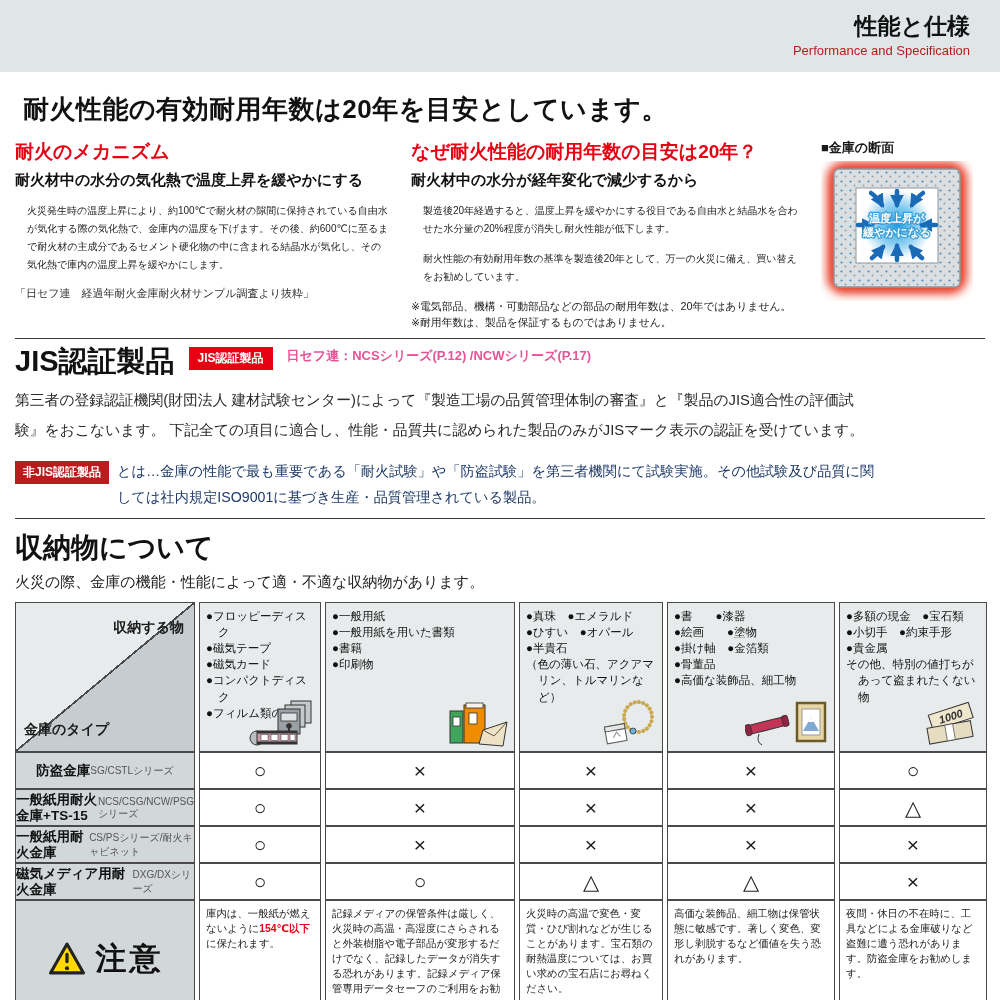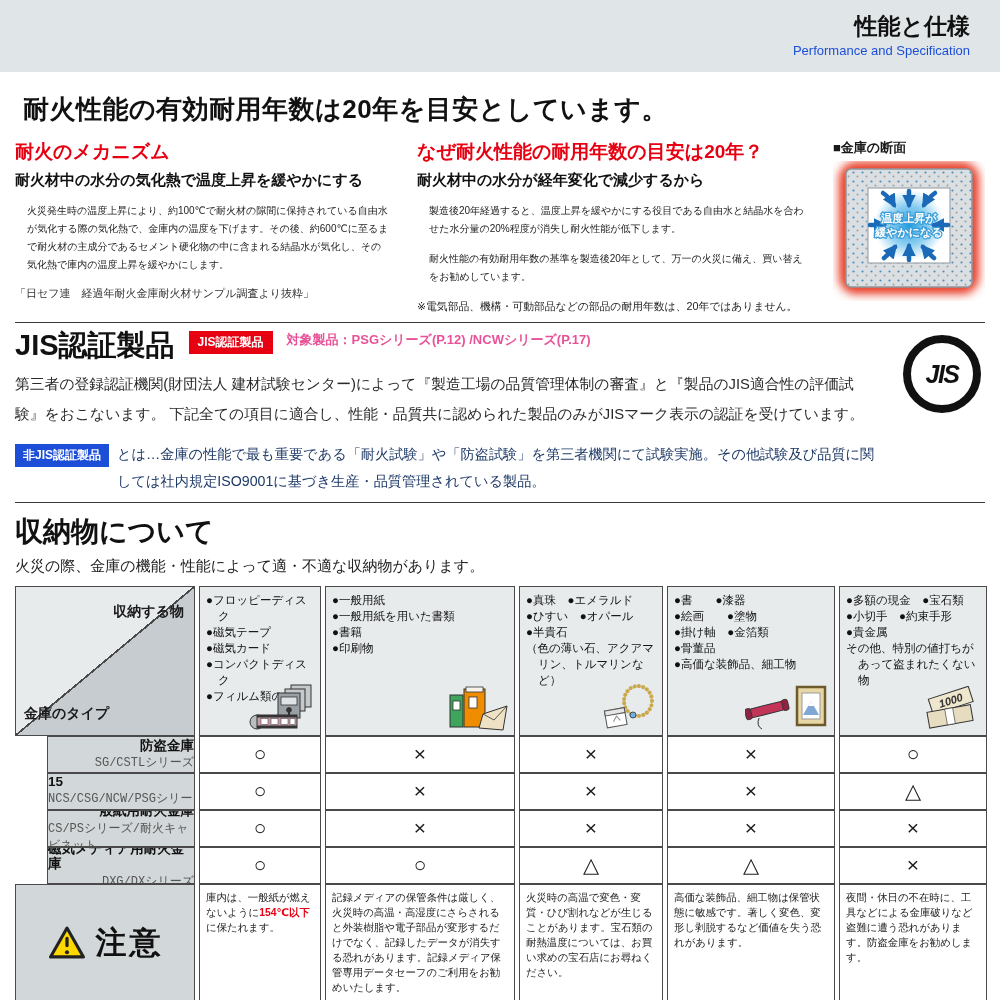--- a/index.html
+++ b/index.html
@@ -3,24 +3,24 @@
 <meta charset="utf-8">
 <style>
   html,body{margin:0;padding:0;}
   body{
     width:1000px;height:1000px;overflow:hidden;background:#fff;
     font-family:"Liberation Sans","DejaVu Sans",sans-serif;color:#1a1a1a;
   }
   .band{height:72px;background:#e0e6e8;display:flex;flex-direction:column;
     align-items:flex-end;justify-content:center;padding-right:30px;box-sizing:border-box;}
   .band .jp{font-size:23px;font-weight:bold;color:#111;line-height:1.1;}
-  .band .en{font-size:13px;color:#1d4ed8;margin-top:3px;}
+  .band .en{font-size:13px;color:#b91c1c;margin-top:3px;}
   .content{padding:0 15px;}
   h1.main-head{font-size:26px;font-weight:bold;margin:20px 8px 10px;color:#111;letter-spacing:.5px;}
-  .cols{display:flex;gap:14px;}
+  .cols{display:flex;gap:8px;}
   .col-left{width:388px;}
   .col-mid{width:402px;}
   .col-right{width:152px;flex-shrink:0;}
   .red-h{color:#e60012;font-size:19px;font-weight:bold;margin:2px 0 6px;}
   .sub-h{font-size:15px;font-weight:bold;margin:0 0 8px;color:#111;}
   .body-p{font-size:10px;line-height:1.8;color:#222;margin:12px;}
   .src-note{font-size:11px;color:#333;margin-top:10px;}
   .notes{margin-top:8px;}
   .notes div{font-size:10.8px;color:#222;line-height:1.5;}
   .diag-title{font-size:13px;font-weight:bold;margin:2px 0 4px;}
@@ -36,42 +36,42 @@
     background-size:7px 7px,9px 9px;background-position:0 0,3px 3px;}
   .divider{border:none;border-top:1.5px solid #3a3a3a;margin:8px 0 0;}
   
   .jis-sec{position:relative;margin-top:8px;padding-right:110px;}
   .jis-head-row{display:flex;align-items:flex-start;gap:14px;}
   .jis-head{font-size:29px;font-weight:bold;margin:0;line-height:1;color:#111;}
   .badge-red{background:#e60012;color:#fff;font-size:12px;font-weight:bold;padding:3px 9px;margin-bottom:2px;}
   .pink-txt{color:#e85298;font-size:13px;font-weight:bold;margin-bottom:3px;}
   .jis-body{font-size:14.8px;line-height:2.0;color:#2a2a2a;margin-top:10px;}
   .nonjis-row{display:flex;align-items:flex-start;gap:8px;margin-top:12px;}
-  .badge-navy{background:#1d4ed8;color:#fff;font-size:12px;font-weight:bold;padding:3px 8px;margin-top:3px;flex-shrink:0;}
+  .badge-navy{background:#b91c1c;color:#fff;font-size:12px;font-weight:bold;padding:3px 8px;margin-top:3px;flex-shrink:0;}
   .nonjis-body{font-size:14.2px;line-height:1.85;color:#1e3a68;}
   .jis-mark{position:absolute;right:4px;top:4px;width:62px;height:62px;border:8px solid #111;
     border-radius:50%;display:flex;align-items:center;justify-content:center;background:#fff;}
   .jis-mark span{font-size:25px;font-weight:bold;font-style:italic;letter-spacing:-1.5px;color:#111;}
   
   .stor-head{font-size:28px;font-weight:bold;margin:10px 0 6px;color:#111;}
   .stor-sub{font-size:15px;margin:0 0 10px;color:#222;}
   #stor-grid{display:grid;grid-template-columns:180px 122px 190px 144px 168px 148px;
     grid-template-rows:150px repeat(4,37px) minmax(84px,auto);column-gap:4px;width:980px;}
   .cell{border:1px solid #4a4a4a;box-sizing:border-box;background:#fff;overflow:hidden;}
   .corner-cell{position:relative;
     background:linear-gradient(to bottom right,#e8ebec 0 49.6%,#4a4a4a 49.6% 50.4%,#c6cccf 50.4% 100%);}
   .corner-top{position:absolute;top:16px;right:10px;font-size:14px;font-weight:bold;}
   .corner-bottom{position:absolute;bottom:12px;left:8px;font-size:14px;font-weight:bold;}
   .head-cell{background:#e8ebec;position:relative;padding:5px 5px 46px 6px;}
   .items{font-size:11.5px;line-height:1.4;color:#111;}
   .hi{padding-left:12px;text-indent:-12px;}
   .icon-wrap{position:absolute;bottom:3px;right:5px;line-height:0;}
-  .label-cell{background:#d2d7d9;display:flex;flex-direction:column;align-items:flex-end;justify-content:center;margin-left:32px;}
+  .label-cell{background:#d2d7d9;display:flex;align-items:center;justify-content:center;}
   .type{font-size:13.5px;font-weight:bold;color:#111;line-height:1.15;}
-  .series{font-size:12px;color:#555;margin-top:1px;font-family:Liberation Mono, monospace;}
+  .series{font-size:10px;color:#555;margin-top:1px;}
   .mark-cell{display:flex;align-items:center;justify-content:center;font-size:21px;color:#1a1a1a;}
   .caution-label-cell{background:#d2d7d9;display:flex;align-items:center;justify-content:center;gap:9px;}
   .caution-word{font-size:31px;font-weight:bold;letter-spacing:3px;color:#111;}
   .caution-cell{font-size:10.4px;line-height:1.45;padding:5px 6px;color:#222;}
   .em-red{color:#e60012;font-weight:bold;}
 </style>
 </head>
 <body>
 
 <div class="band">
@@ -90,20 +90,21 @@
       <div class="src-note">「日セフ連　経過年耐火金庫耐火材サンプル調査より抜粋」</div>
     </div>
 
     <div class="col-mid">
       <div class="red-h">なぜ耐火性能の耐用年数の目安は20年？</div>
       <div class="sub-h">耐火材中の水分が経年変化で減少するから</div>
       <p class="body-p">製造後20年経過すると、温度上昇を緩やかにする役目である自由水と結晶水を合わせた水分量の20%程度が消失し耐火性能が低下します。</p>
       <p class="body-p">耐火性能の有効耐用年数の基準を製造後20年として、万一の火災に備え、買い替えをお勧めしています。</p>
       <div class="notes">
         <div>※電気部品、機構・可動部品などの部品の耐用年数は、20年ではありません。</div>
+        <div>※耐用年数は、製品を保証するものではありません。</div>
       </div>
     </div>
 
     <div class="col-right">
       <div class="diag-title">■金庫の断面</div>
       <svg width="152" height="140" viewBox="0 0 152 140">
         <defs>
           <radialGradient id="blueGlow">
             <stop offset="0%" stop-color="#1f9ce0"></stop>
             <stop offset="55%" stop-color="#74c4ee" stop-opacity="0.85"></stop>
@@ -140,29 +141,26 @@
       </svg>
     </div>
   </div>
 
   <hr class="divider">
 
   <div class="jis-sec">
     <div class="jis-head-row">
       <h2 class="jis-head">JIS認証製品</h2>
       <span class="badge-red">JIS認証製品</span>
-      <span class="pink-txt">対象製品：PSGシリーズ(P.12) /NCWシリーズ(P.17)</span>
+      <span class="pink-txt">日セフ連：NCSシリーズ(P.12) /NCWシリーズ(P.17)</span>
     </div>
     <div class="jis-body">第三者の登録認証機関(財団法人 建材試験センター)によって『製造工場の品質管理体制の審査』と『製品のJIS適合性の評価試験』をおこないます。 下記全ての項目に適合し、性能・品質共に認められた製品のみがJISマーク表示の認証を受けています。</div>
     <div class="nonjis-row">
       <span class="badge-navy">非JIS認証製品</span>
       <div class="nonjis-body">とは…金庫の性能で最も重要である「耐火試験」や「防盗試験」を第三者機関にて試験実施。その他試験及び品質に関しては社内規定ISO9001に基づき生産・品質管理されている製品。</div>
-    </div>
-    <div class="jis-mark">
-      <span>JIS</span>
     </div>
   </div>
 
   <hr class="divider">
 
   <div>
     <h2 class="stor-head">収納物について</h2>
     <p class="stor-sub">火災の際、金庫の機能・性能によって適・不適な収納物があります。</p>
 
     <div id="stor-grid">

